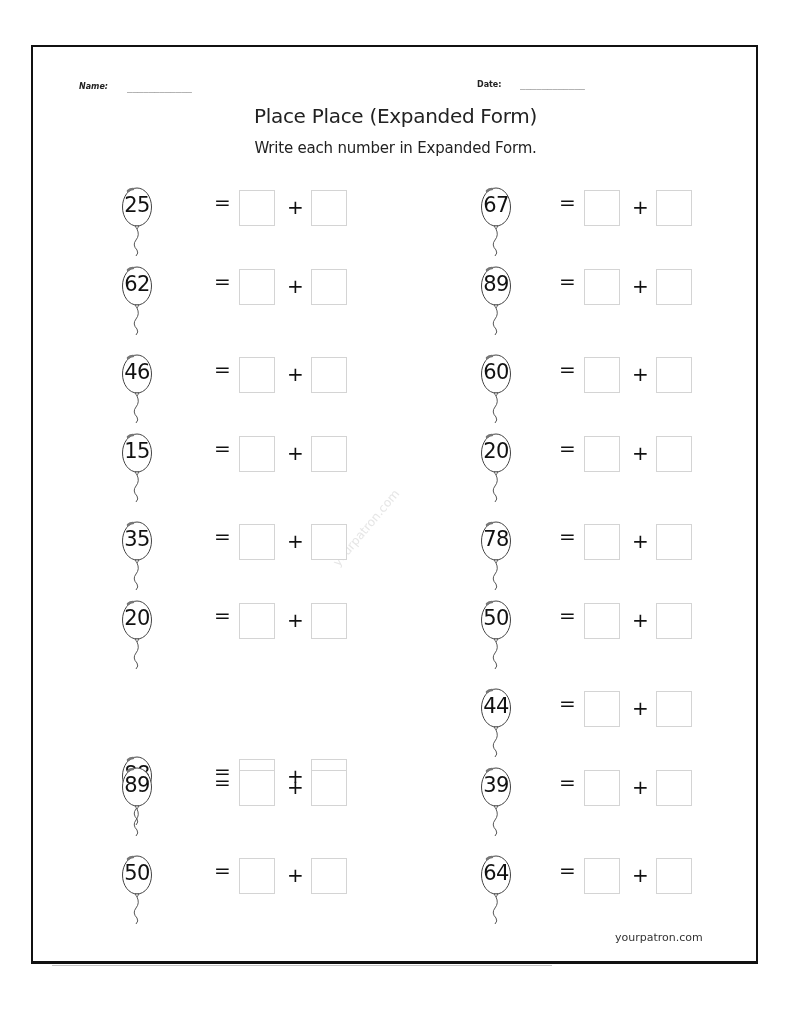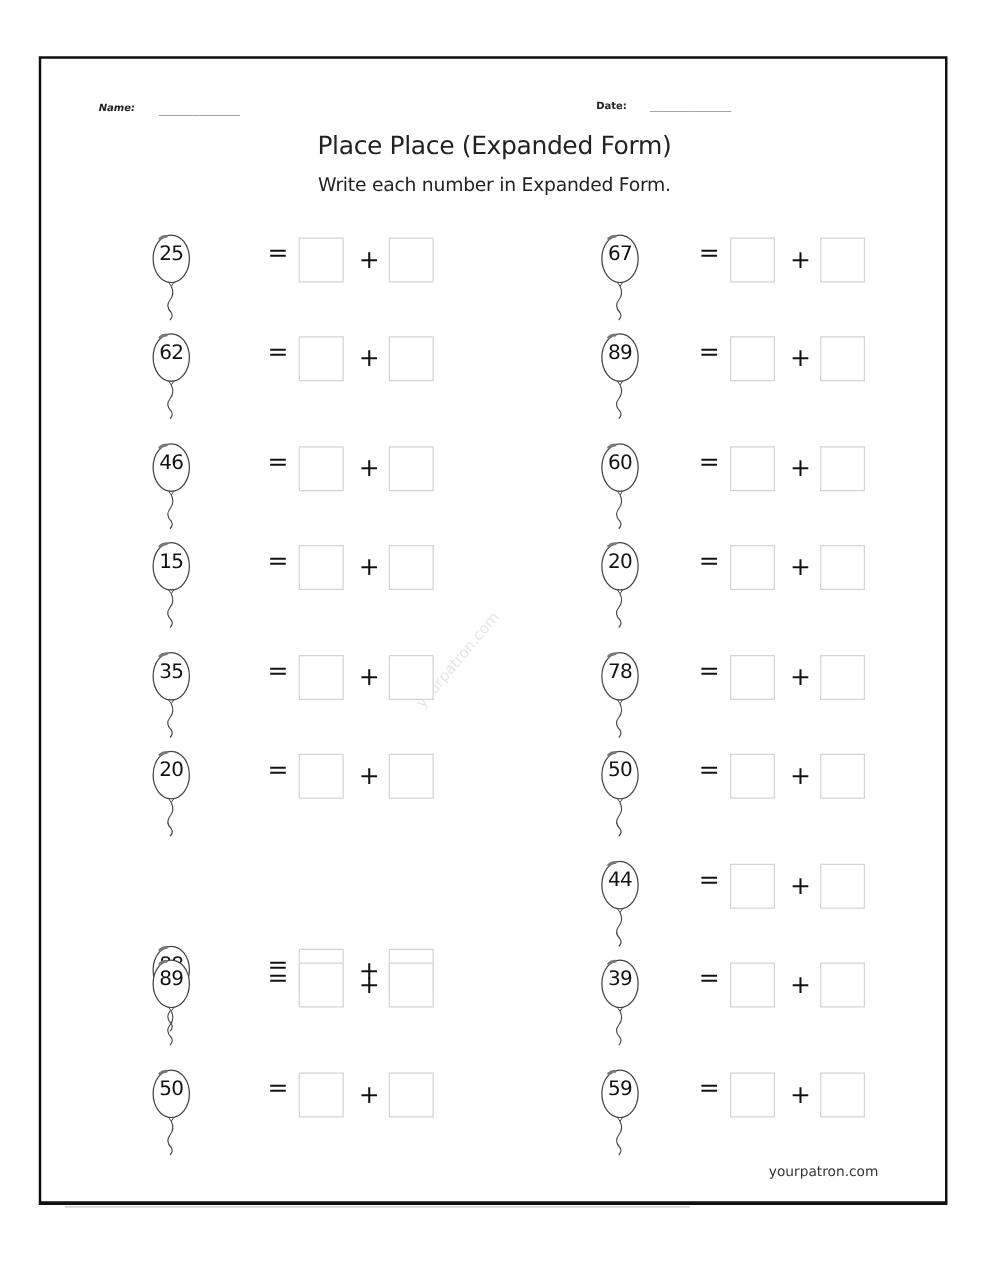--- a/index.html
+++ b/index.html
@@ -6,21 +6,21 @@
   body { width: 791px; height: 1024px; position: relative; overflow: hidden; font-family: "DejaVu Sans", sans-serif; color: #222; }
   .frame { position: absolute; left: 31px; top: 45px; width: 727px; height: 919px; border: 2px solid #111; border-top-width: 2px; border-bottom-width: 3px; box-sizing: border-box; }
   .frame-shadow { position: absolute; left: 52px; top: 965px; width: 500px; height: 1px; background: #888; opacity: 0.5; }
   .hdr-label { position: absolute; font-size: 8px; font-weight: bold; color: #222; font-family: "DejaVu Sans", sans-serif; }
   .hdr-line { position: absolute; font-size: 9px; letter-spacing: 0px; color: #333; font-family: "DejaVu Sans Mono", monospace; }
   .title { position: absolute; left: 0; width: 791px; top: 104px; text-align: center; font-size: 20px; color: #222; font-family: "DejaVu Sans", sans-serif; font-weight: normal; letter-spacing: -0.3px; }
   .subtitle { position: absolute; left: 0; width: 791px; top: 139px; text-align: center; font-size: 15px; color: #222; font-family: "DejaVu Sans", sans-serif; letter-spacing: -0.2px; }
   .problem { position: absolute; width: 260px; height: 70px; }
   .balloon { position: absolute; left: 0; top: 0; width: 36px; height: 70px; }
   .balloon svg { position: absolute; left: 0; top: 0; }
-  .balloon-num { position: absolute; left: 0; top: 7px; width: 36px; text-align: center; font-size: 16px; color: #111; font-family: "DejaVu Sans", sans-serif; letter-spacing: -0.5px; }
+  .balloon-num { position: absolute; left: 0; top: 7px; width: 36px; text-align: center; font-size: 21px; color: #111; font-family: "DejaVu Sans", sans-serif; letter-spacing: -0.5px; }
   .eq { position: absolute; top: 4px; font-size: 20px; color: #111; font-family: "DejaVu Sans", sans-serif; }
   .plus { position: absolute; top: 9px; font-size: 20px; color: #111; font-family: "DejaVu Sans", sans-serif; }
   .ans-box { position: absolute; top: 4px; width: 36px; height: 36px; border: 1px solid #d4d4d4; box-sizing: border-box; background: #fff; }
   .footer { position: absolute; left: 615px; top: 931px; font-size: 11px; color: #333; font-family: "DejaVu Sans", sans-serif; }
   .watermark { position: absolute; left: 330px; top: 560px; font-size: 12px; color: #e6e6e6; transform: rotate(-50deg); transform-origin: left top; font-family: "DejaVu Sans", sans-serif; }
 </style>
 </head>
 <body>
 
 <div class="frame"></div>
@@ -293,21 +293,21 @@
       <div class="ans-box" style="left:178px"></div>
     </div>
     <div class="problem" style="left: 478px; top: 854px;">
       <div class="balloon">
         <svg width="36" height="72" viewBox="0 0 36 72">
           <ellipse cx="18" cy="21" rx="14.5" ry="19" fill="#fff" stroke="#444" stroke-width="1"></ellipse>
           <path d="M9 5 Q11 3 14 3" stroke="#777" stroke-width="2.5" fill="none" stroke-linecap="round"></path>
           <path d="M16 40 L20 40 L18 43 Z" fill="#fff" stroke="#444" stroke-width="0.8"></path>
           <path d="M18 43 Q21 49 17 54 Q13 59 18 64 Q20 67 17 70" stroke="#444" stroke-width="0.9" fill="none"></path>
         </svg>
-        <div class="balloon-num">59</div>
+        <div class="balloon-num">64</div>
       </div>
       <div class="eq" style="left:81px">=</div>
       <div class="ans-box" style="left:106px"></div>
       <div class="plus" style="left:154px">+</div>
       <div class="ans-box" style="left:178px"></div>
     </div>
   </div>
 
 <div class="footer">yourpatron.com</div>
 

